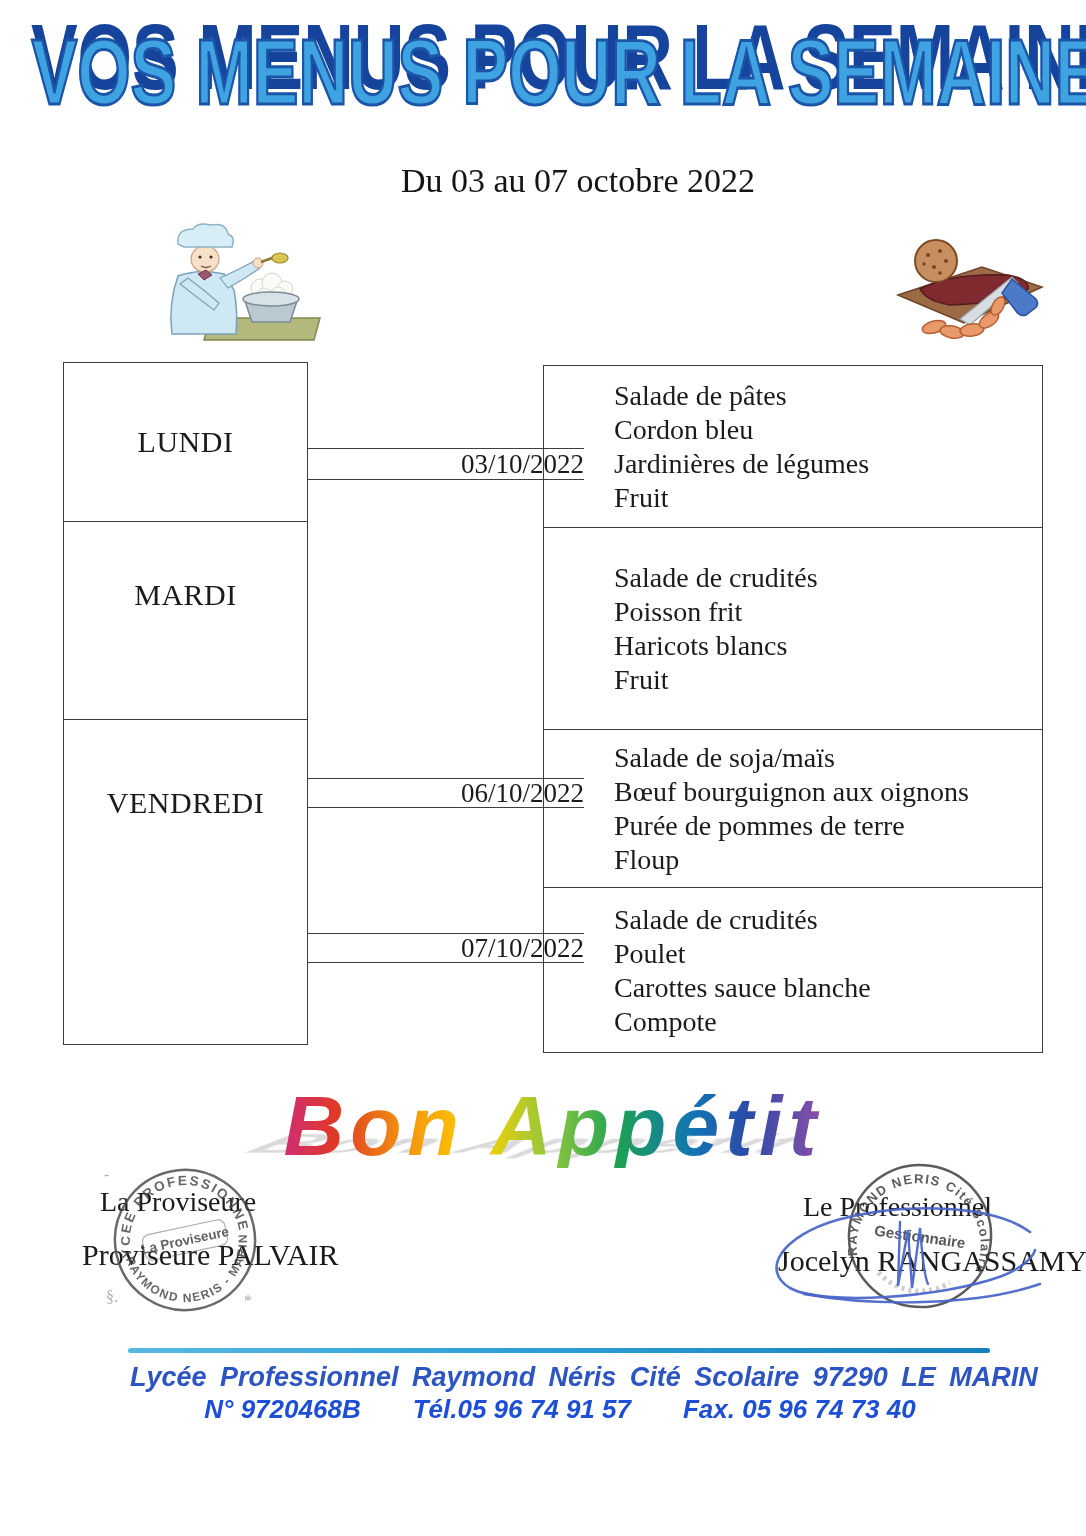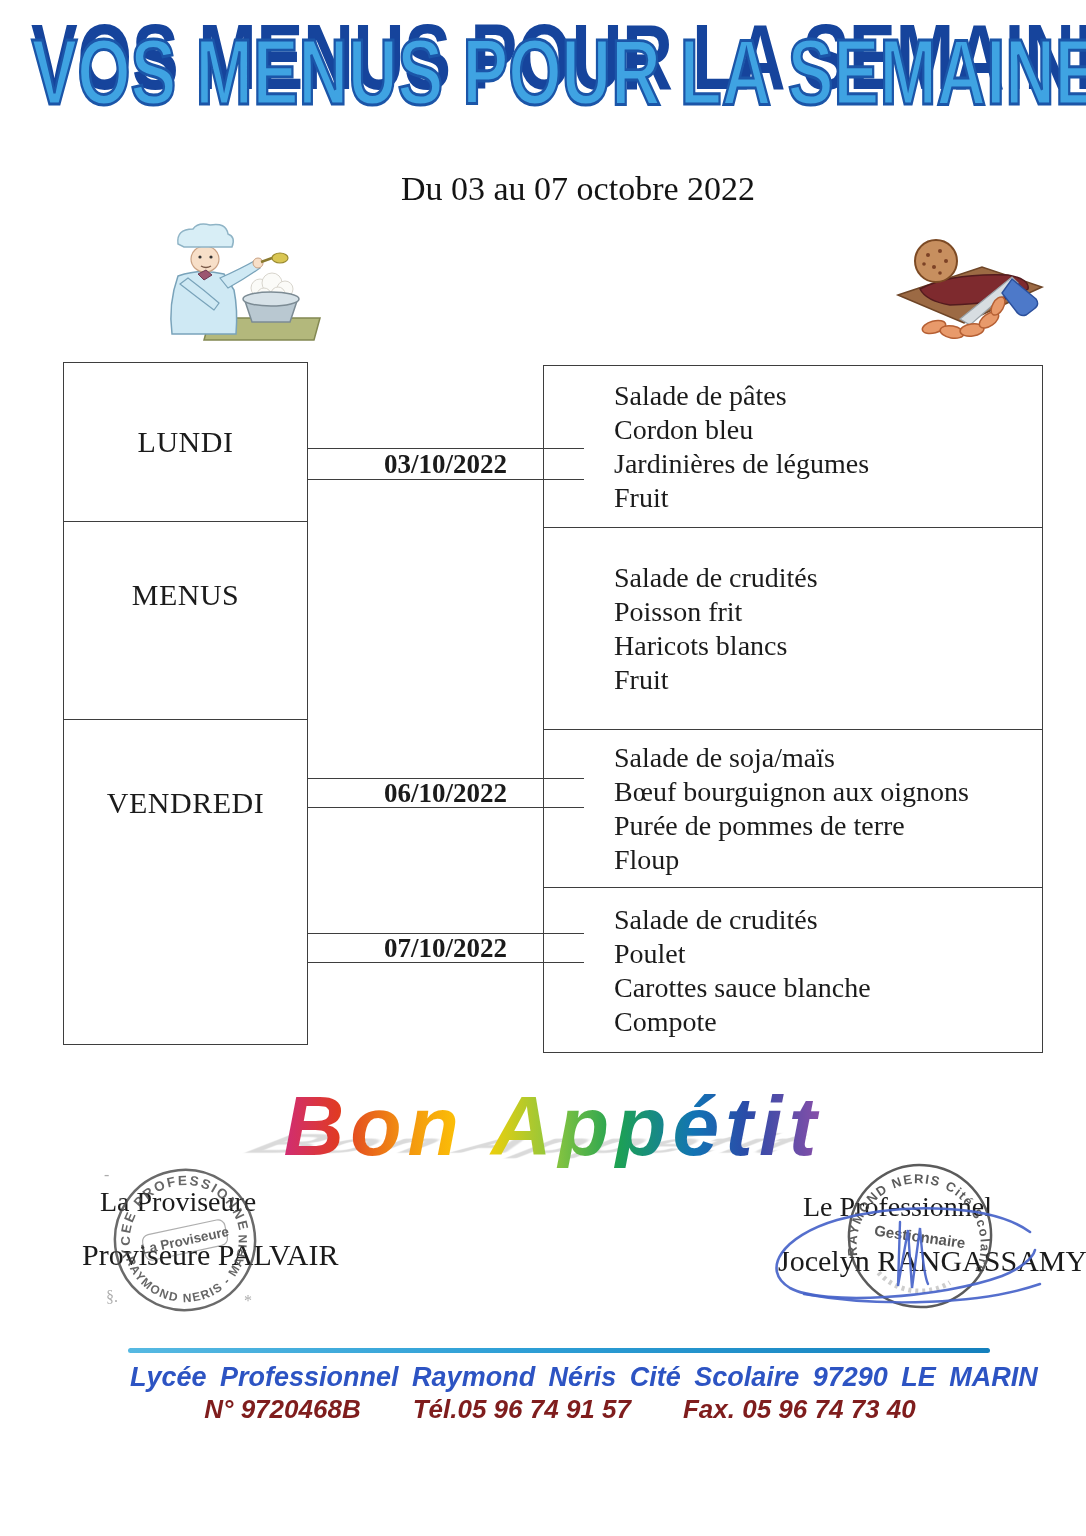--- a/index.html
+++ b/index.html
@@ -13,38 +13,38 @@
     position:absolute;top:26px;left:566px;transform:translateX(-50%) scaleX(.88) scaleY(1.18);
     transform-origin:center top;white-space:nowrap;
     font-family:"Liberation Sans",sans-serif;font-weight:bold;font-size:78px;line-height:1;
   }
   .wordart .layer{position:absolute;top:0;left:50%;transform:translateX(-50%);}
   .wordart .shadow{color:#16449c;transform:translateX(-50%) translate(12px,-13px) scaleX(1.02);}
   .wordart .front{position:relative;display:inline-block;color:#3fa3e2;
     -webkit-text-stroke:2.5px #1b55a8;}
   
   .subtitle{
-    position:absolute;top:170px;left:578px;transform:translateX(-50%);
+    position:absolute;top:162px;left:578px;transform:translateX(-50%);
     font-size:34px;white-space:nowrap;color:#141414;
   }
   
   .day-col,.menu-col{position:absolute;border:1.5px solid #3e3e3e;box-sizing:border-box;background:transparent;}
   .day-col{left:63px;top:362px;width:245px;height:683px;}
   .menu-col{left:543px;top:365px;width:500px;height:688px;}
   .day-cell{display:flex;align-items:center;justify-content:center;box-sizing:border-box;}
   .day-cell + .day-cell{border-top:1.5px solid #3e3e3e;}
   .day-cell span{font-size:30px;letter-spacing:.5px;}
   .day-cell.shift-up span{transform:translateY(-26px);}
   .menu-cell{display:flex;flex-direction:column;justify-content:center;box-sizing:border-box;padding-left:70px;}
   .menu-cell + .menu-cell{border-top:1.5px solid #3e3e3e;}
   .menu-line{font-size:28px;line-height:34px;}
   .date-strip{
     position:absolute;left:307px;width:277px;box-sizing:border-box;
     border-top:1.5px solid #3e3e3e;border-bottom:1.5px solid #3e3e3e;
-    display:flex;align-items:center;justify-content:center;font-weight:bold;
+    display:flex;align-items:center;justify-content:flex-end;
   }
   .date-strip span{font-size:27px;}
   
   .bon-appetit{position:absolute;top:1084px;left:553px;transform:translateX(-50%);white-space:nowrap;}
   .bon-appetit .grad{
     position:relative;display:inline-block;
     font-family:"Liberation Sans",sans-serif;font-weight:bold;font-style:italic;
     font-size:84px;letter-spacing:6px;line-height:1;
     background:linear-gradient(90deg,#d02d74 0%,#e03a24 10%,#f29111 22%,#ffd103 36%,#8cc63f 50%,#1da153 62%,#1274b4 76%,#2b4ba8 86%,#8a4fa8 100%);
     -webkit-background-clip:text;background-clip:text;color:transparent;z-index:2;
@@ -68,21 +68,21 @@
   }
   .footer-line1{
     position:absolute;left:130px;top:1362px;width:860px;text-align:center;
     font-family:"Liberation Sans",sans-serif;font-weight:bold;font-style:italic;
     font-size:27px;color:#2d54c3;word-spacing:6px;white-space:nowrap;
   }
   .footer-line2{
     position:absolute;left:130px;top:1394px;width:860px;
     display:flex;justify-content:center;gap:52px;
     font-family:"Liberation Sans",sans-serif;font-weight:bold;font-style:italic;
-    font-size:26px;color:#7f1d1d;white-space:nowrap;
+    font-size:26px;color:#1d4ed8;white-space:nowrap;
   }
 </style>
 </head>
 <body>
 
 <div class="page">
 
   <div class="wordart">
     <span class="layer shadow">VOS MENUS POUR LA SEMAINE</span>
     <span class="layer front">VOS MENUS POUR LA SEMAINE</span>
@@ -130,21 +130,21 @@
     <ellipse cx="82" cy="99" rx="12" ry="6" transform="rotate(-8 82 99)" fill="#e89a6b" stroke="#b55f33" stroke-width="1.5"></ellipse>
     <ellipse cx="99" cy="89" rx="11" ry="6" transform="rotate(-35 99 89)" fill="#e89a6b" stroke="#b55f33" stroke-width="1.5"></ellipse>
     <ellipse cx="108" cy="75" rx="10" ry="5.5" transform="rotate(-60 108 75)" fill="#e89a6b" stroke="#b55f33" stroke-width="1.5"></ellipse>
   </svg>
 
   <div class="day-col">
     <div class="day-cell" style="height:158px;">
       <span>LUNDI</span>
       </div>
     <div class="day-cell shift-up" style="height:198px;">
-      <span>MENUS</span>
+      <span>MARDI</span>
       </div>
     <div class="day-cell" style="height:167px;">
       <span>VENDREDI</span>
       </div>
   </div>
 
   <div class="date-strip" style="top:448px;height:32px;">
     <span>03/10/2022</span>
     </div>
   <div class="date-strip" style="top:778px;height:30px;">

